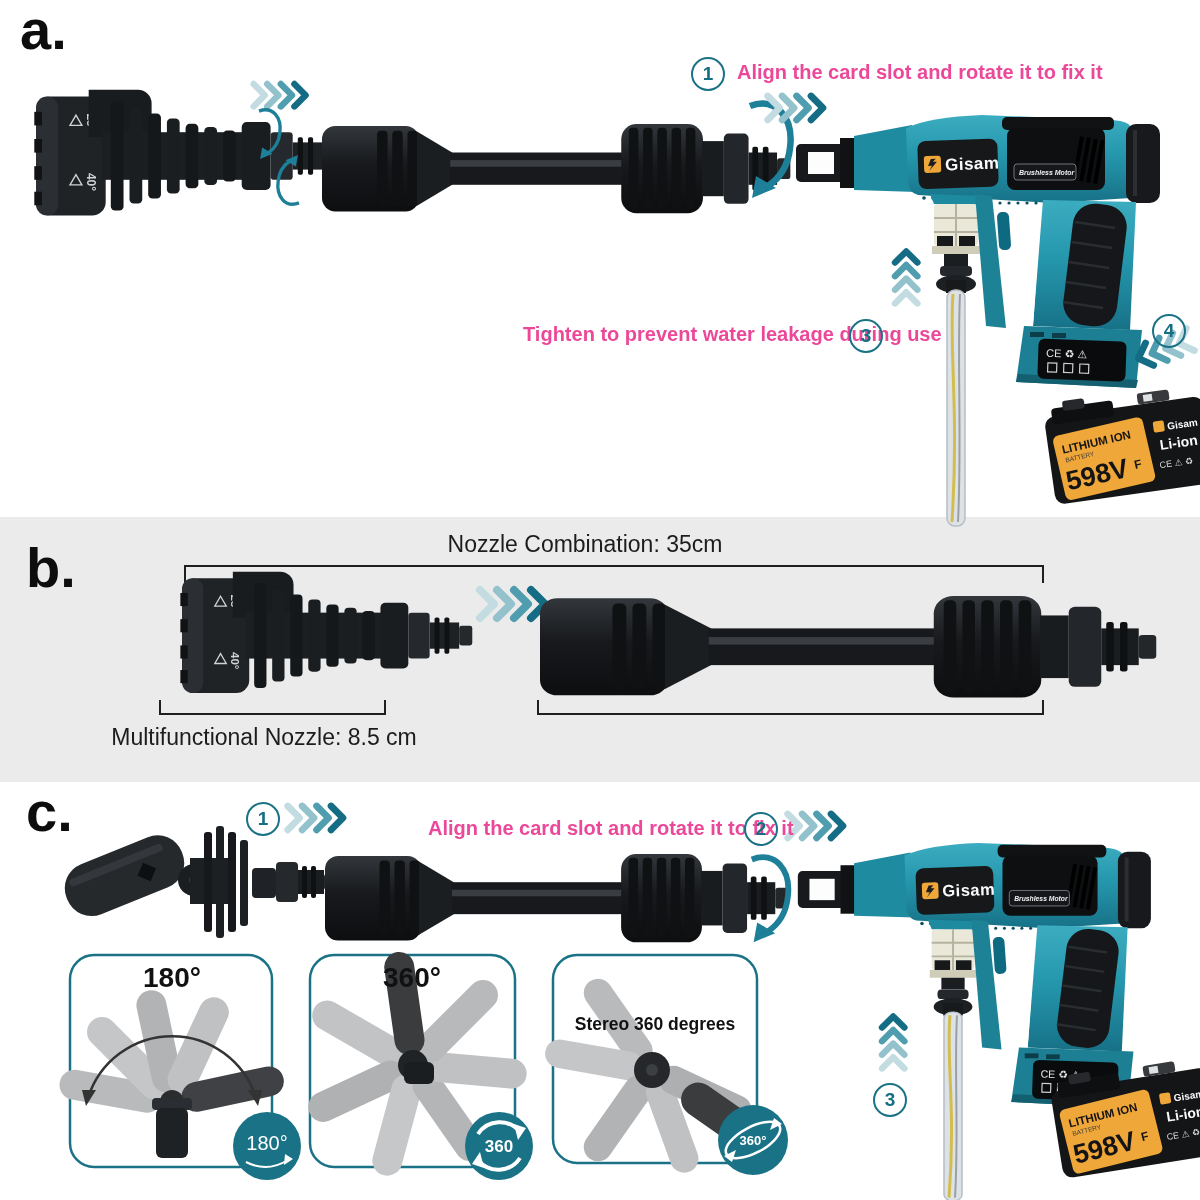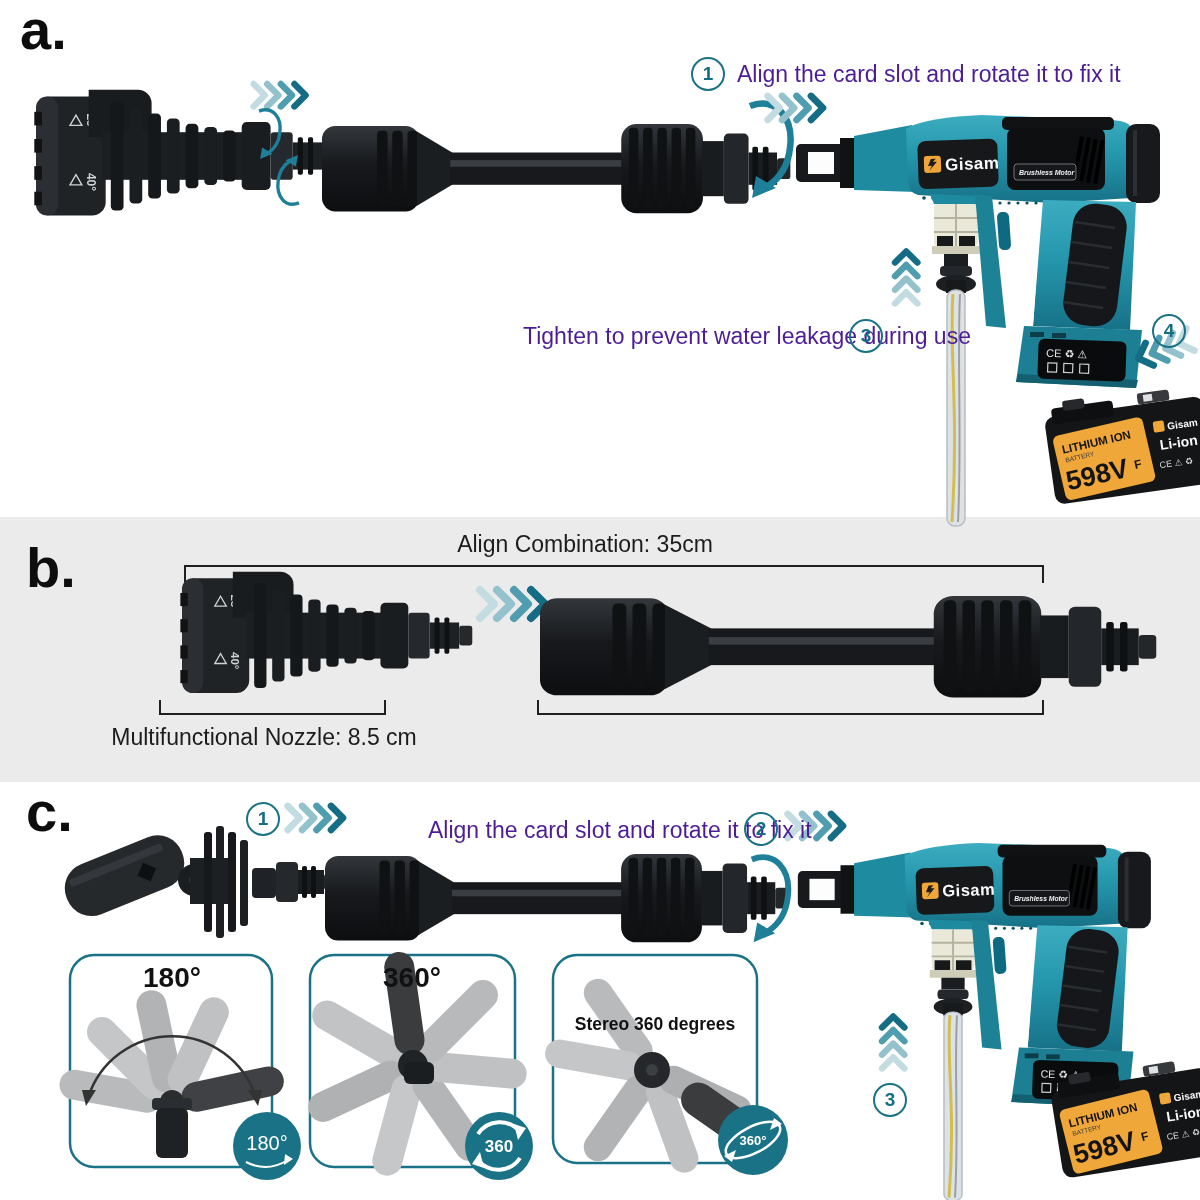--- a/index.html
+++ b/index.html
@@ -3,21 +3,21 @@
 <meta charset="utf-8">
 <style>
   html,body{margin:0;padding:0;background:#fff;}
   .stage{position:relative;width:1200px;height:1200px;background:#ffffff;overflow:hidden;
          font-family:"Liberation Sans",sans-serif;}
   .band{position:absolute;left:0;top:517px;width:1200px;height:265px;background:#ebebeb;}
   svg.art{position:absolute;left:0;top:0;width:1200px;height:1200px;}
   svg text{font-family:"Liberation Sans",sans-serif;}
   .abs{position:absolute;white-space:nowrap;}
   .section-label{font-size:56px;font-weight:bold;color:#0d0d0d;line-height:1;}
-  .teal-step{color:#4c1d95;font-weight:normal;font-size:23px;}
+  .teal-step{color:#ec4899;font-weight:bold;font-size:20px;}
   .dim-label{color:#1c1c1c;font-size:23px;text-align:center;}
   .circ{position:absolute;width:30px;height:30px;border:2px solid #1a7286;border-radius:50%;
         color:#156e84;font-size:19px;font-weight:bold;display:flex;align-items:center;justify-content:center;}
   .box-title{position:absolute;text-align:center;font-weight:bold;color:#111;}
 </style>
 </head>
 <body>
 
 <div class="stage">
 
@@ -315,21 +315,21 @@
   <div class="abs section-label" style="left:20px;top:2px;">a.</div>
   <div class="abs section-label" style="left:26px;top:540px;">b.</div>
   <div class="abs section-label" style="left:26px;top:784px;">c.</div>
 
   <div class="circ" style="left:691px;top:57px;">1</div>
   <div class="abs teal-step" style="left:737px;top:61px;">Align the card slot and rotate it to fix it</div>
   <div class="abs teal-step" style="left:477px;top:323px;margin-left:46px;">Tighten to prevent water leakage during use</div>
   <div class="circ" style="left:849px;top:319px;">3</div>
   <div class="circ" style="left:1152px;top:314px;">4</div>
 
-  <div class="abs dim-label" style="left:385px;top:531px;width:400px;">Align Combination: 35cm</div>
+  <div class="abs dim-label" style="left:385px;top:531px;width:400px;">Nozzle Combination: 35cm</div>
   <div class="abs dim-label" style="left:64px;top:724px;width:400px;">Multifunctional Nozzle: 8.5 cm</div>
 
   <div class="circ" style="left:246px;top:802px;">1</div>
   <div class="abs teal-step" style="left:428px;top:817px;">Align the card slot and rotate it to fix it</div>
   <div class="circ" style="left:744px;top:812px;">2</div>
   <div class="circ" style="left:873px;top:1083px;">3</div>
 
   <div class="box-title" style="left:72px;top:962px;width:200px;font-size:28px;">180°</div>
   <div class="box-title" style="left:312px;top:962px;width:200px;font-size:28px;">360°</div>
   <div class="box-title" style="left:556px;top:1014px;width:198px;font-size:17.5px;">Stereo 360 degrees</div>

